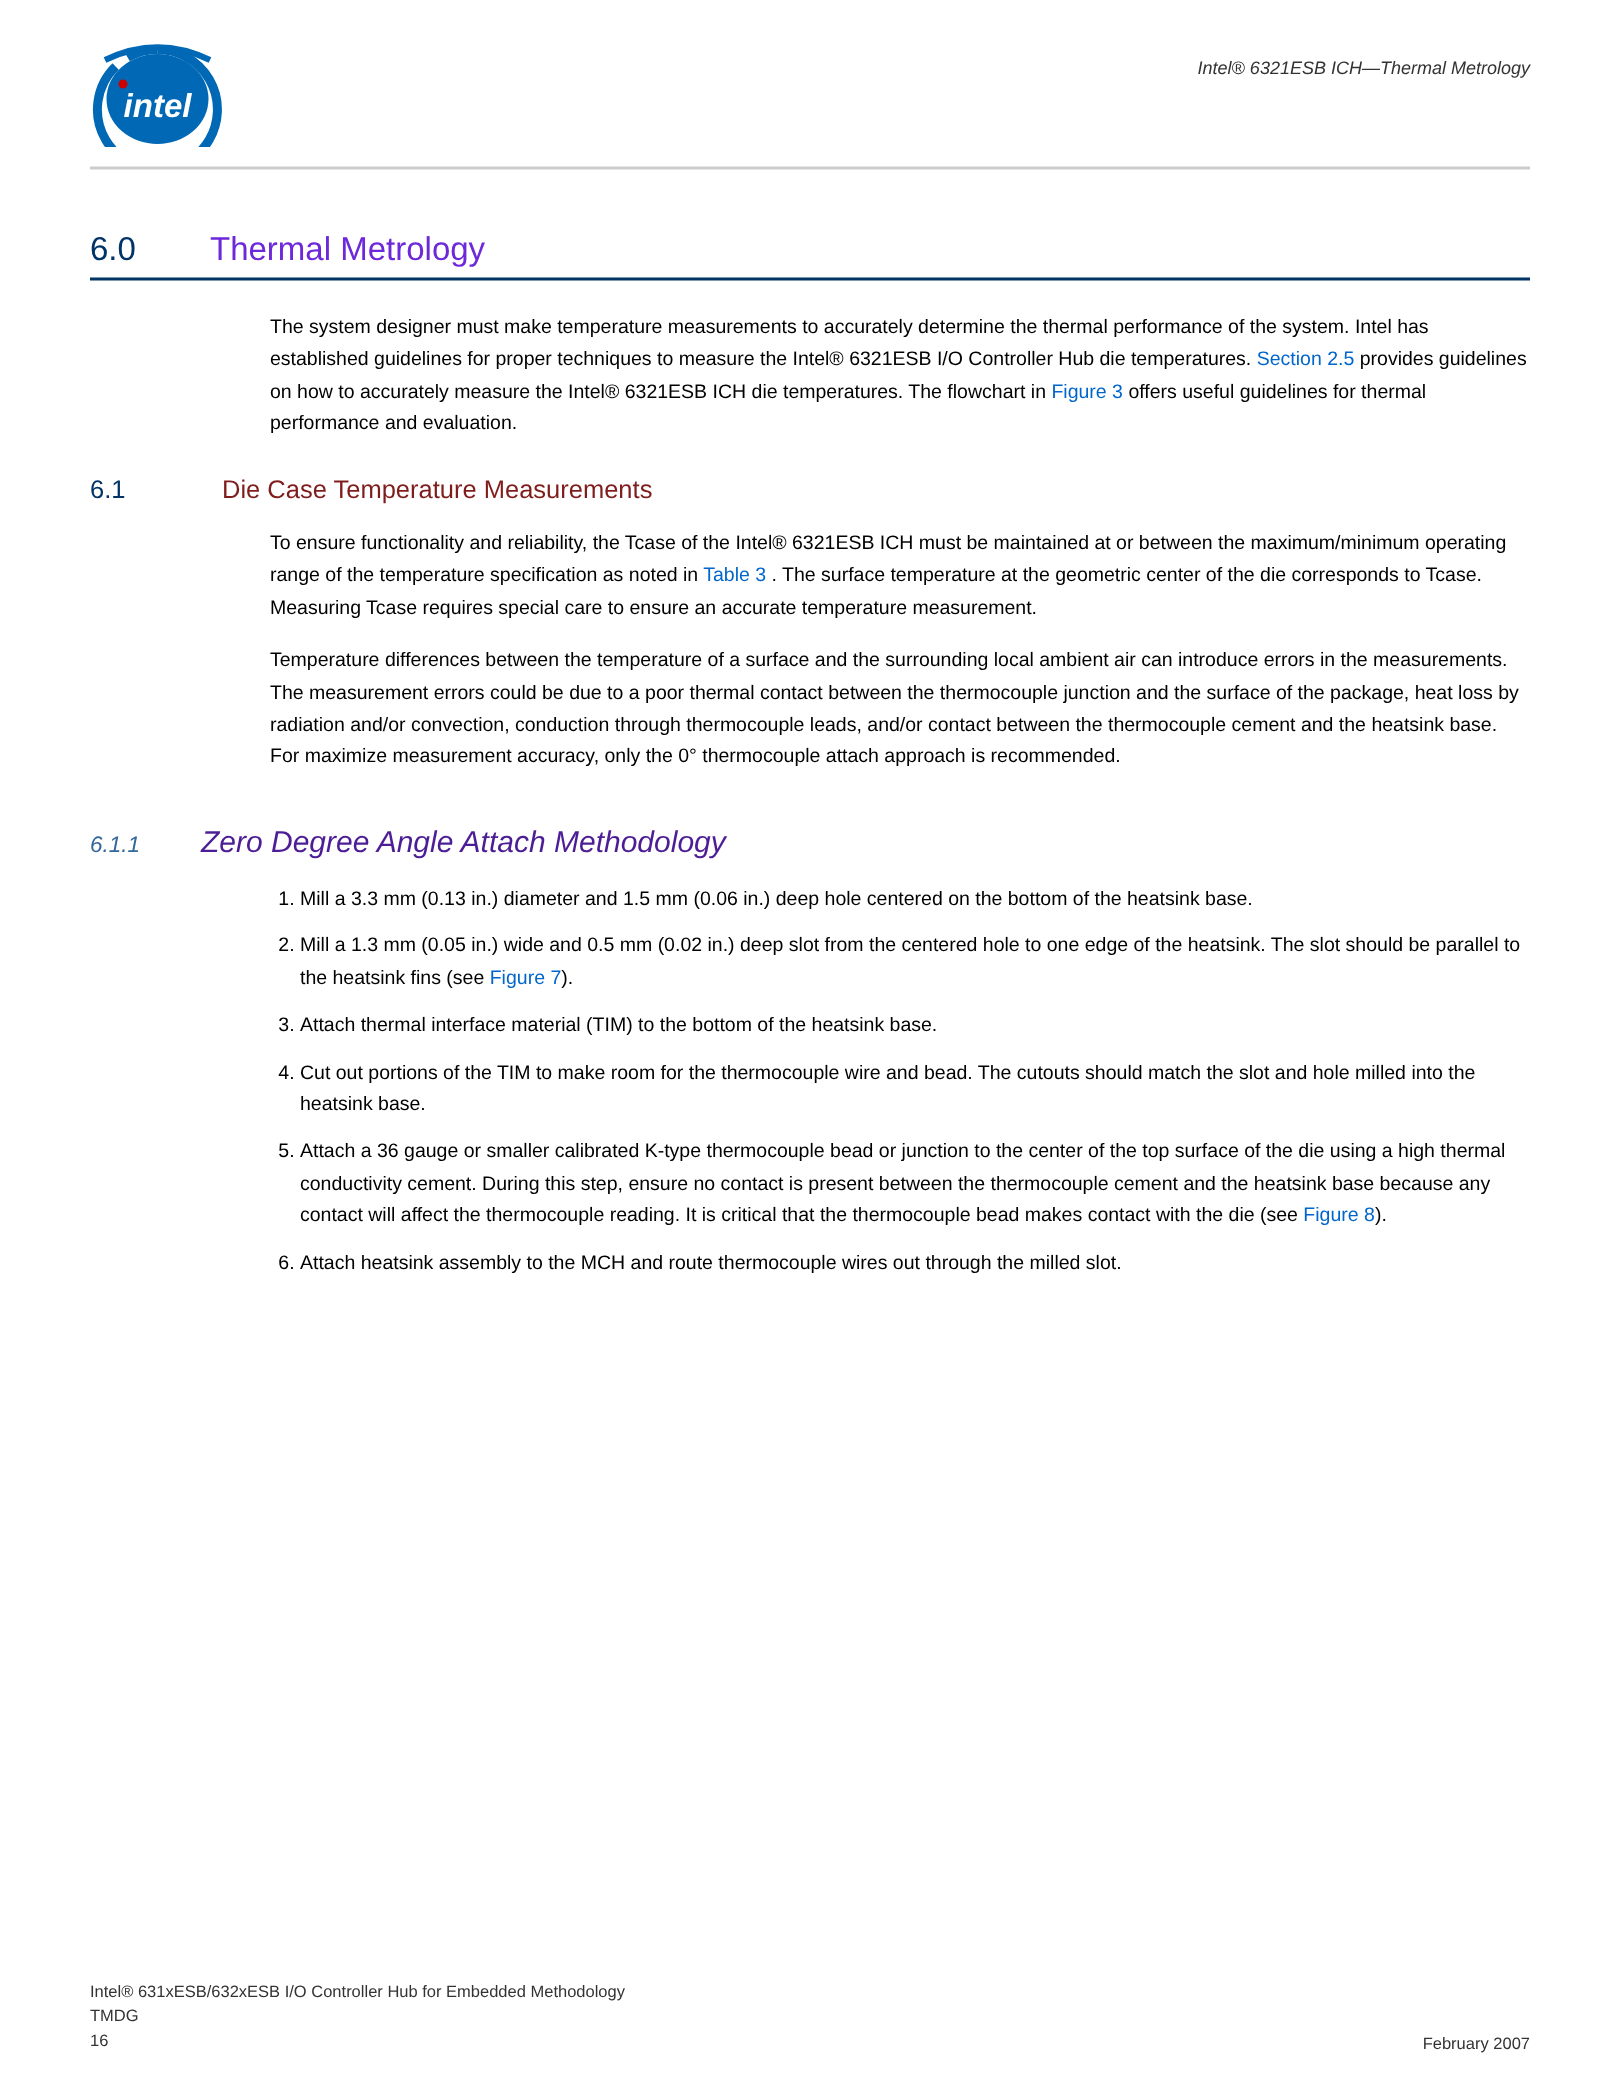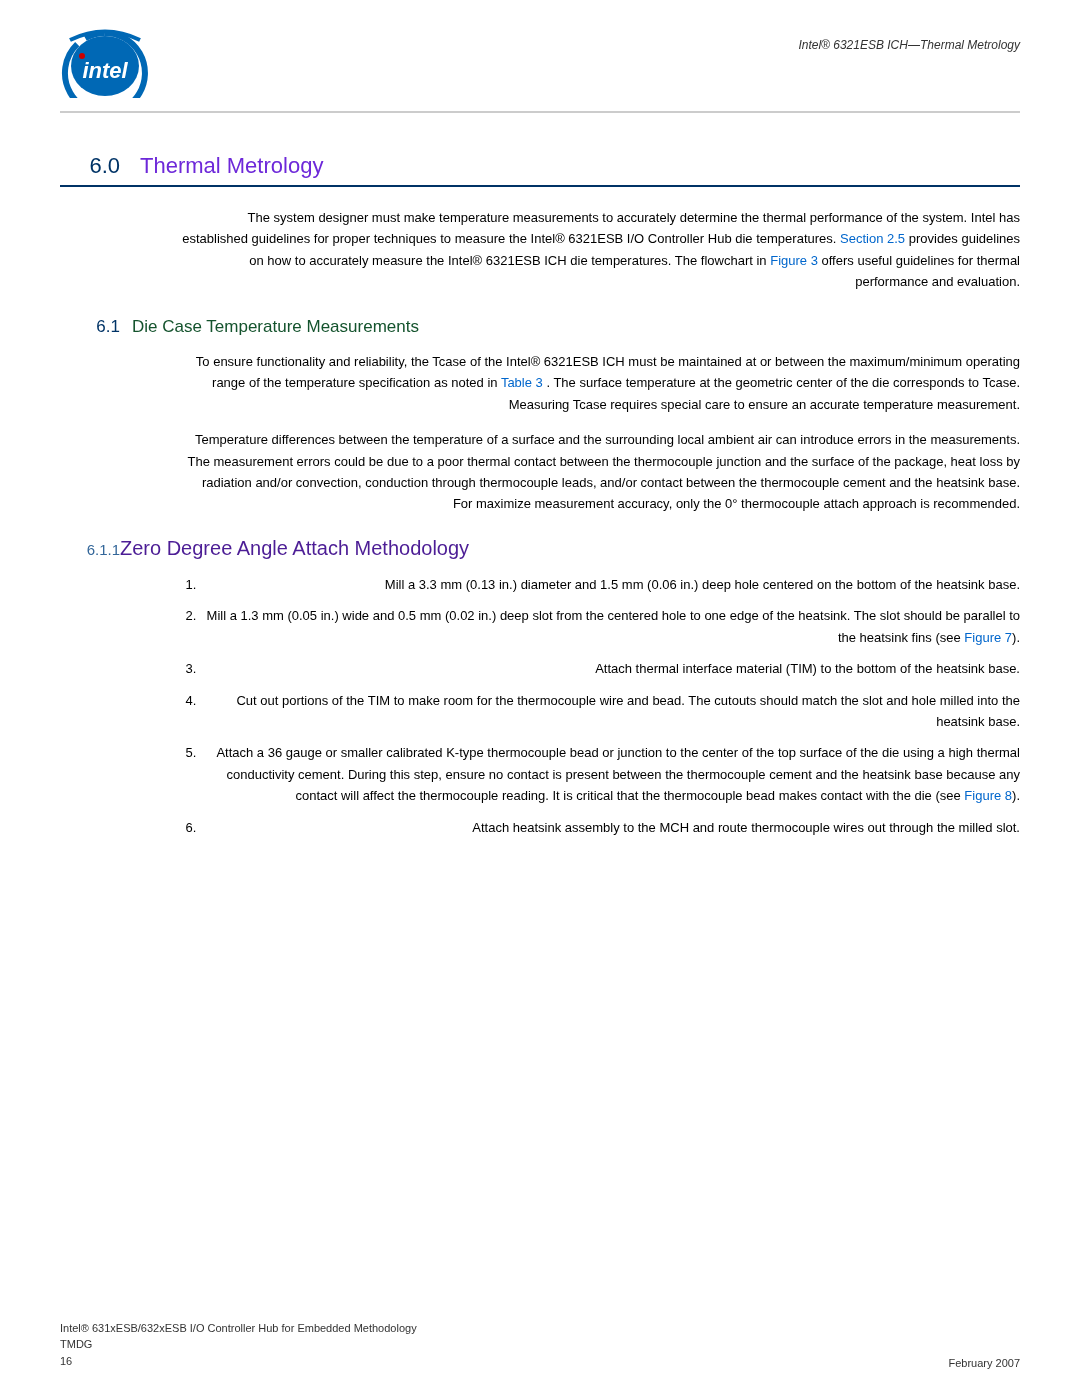--- a/index.html
+++ b/index.html
@@ -50,21 +50,20 @@
     
     .header-divider {
       border: none;
       border-top: 2px solid #cccccc;
       margin: 10px 60px 0 60px;
     }
 
     
     .content {
       padding: 40px 60px 40px 60px;
-      text-align: right;
     }
 
     
     .section-heading {
       display: flex;
       align-items: baseline;
       gap: 20px;
       border-bottom: 2px solid #003366;
       padding-bottom: 6px;
       margin-bottom: 20px;
@@ -82,46 +81,48 @@
       font-size: 22px;
       font-weight: normal;
       color: #6d28d9;
       font-family: Arial, Helvetica, sans-serif;
     }
 
     
     .subsection-heading {
       display: flex;
       align-items: baseline;
-      gap: 12px;
+      gap: 28px;
       margin-top: 24px;
       margin-bottom: 14px;
     }
 
     .subsection-number {
       font-size: 17px;
       font-weight: normal;
       color: #003366;
       min-width: 60px;
       font-family: Arial, Helvetica, sans-serif;
     }
 
     .subsection-title {
       font-size: 17px;
       font-weight: normal;
-      color: #14532d;
+      color: #7f1d1d;
       font-family: Arial, Helvetica, sans-serif;
     }
 
     
     .subsubsection-heading {
       display: flex;
       align-items: baseline;
-      margin-top: 22px;
-      margin-bottom: 14px;
+      gap: 14px;
+      margin-top: 36px;
+      margin-bottom: 14px;
+      font-style: italic;
     }
 
     .subsubsection-number {
       font-size: 15px;
       font-weight: normal;
       color: #336699;
       min-width: 60px;
       font-family: Arial, Helvetica, sans-serif;
     }
 

